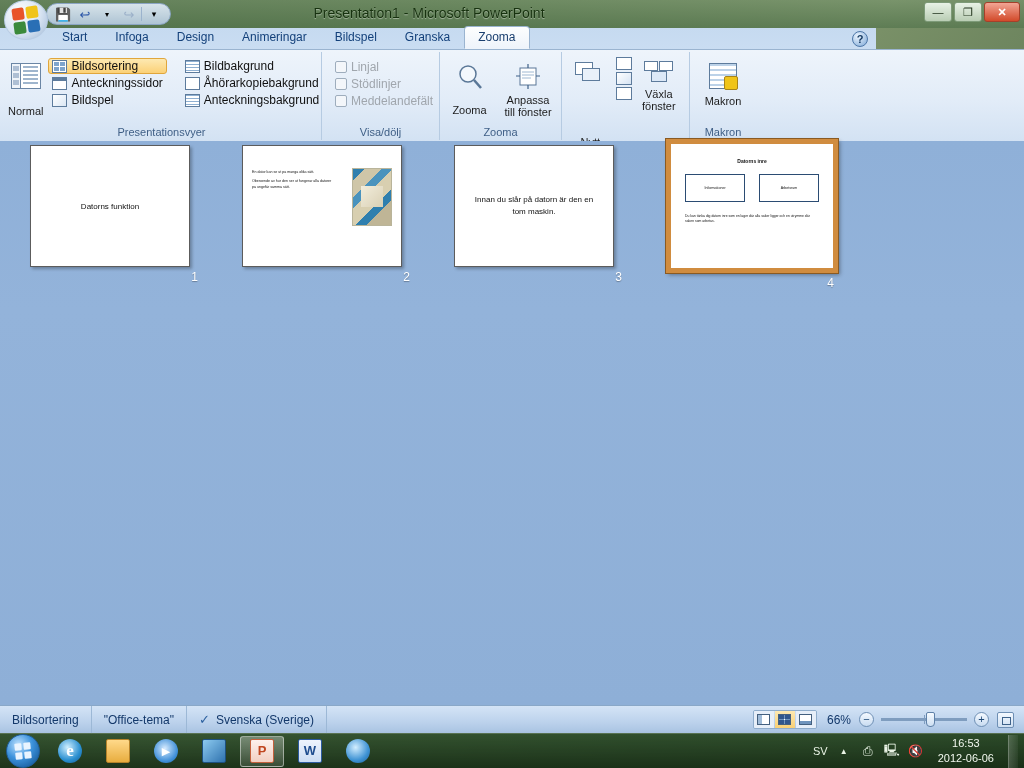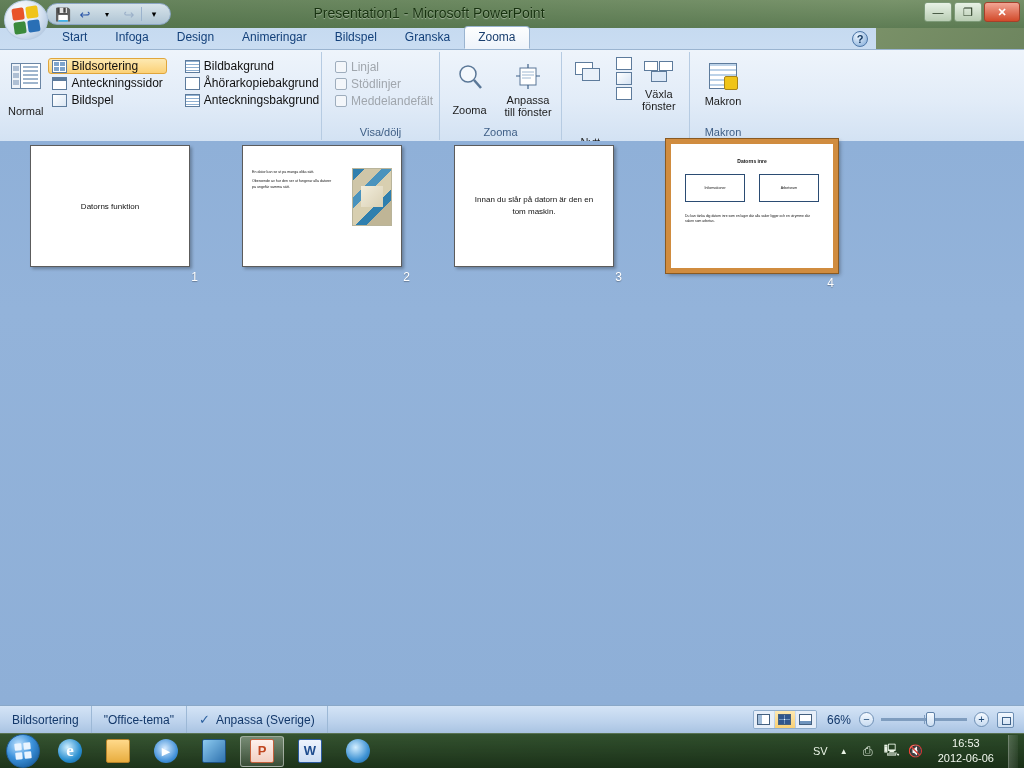--- a/index.html
+++ b/index.html
@@ -434,20 +434,21 @@
             <div class="small-btn">
               <span class="ico ico-sq dotted"></span>
               <span>Åhörarkopiebakgrund</span>
             </div>
             <div class="small-btn">
               <span class="ico ico-sq lines"></span>
               <span>Anteckningsbakgrund</span>
             </div>
           </div>
         </div>
+        <div class="rgroup-title">Presentationsvyer</div>
       </div>
 
       <div class="rgroup" style="width:118px;">
         <div class="rgroup-body">
           <div class="col" style="margin-top:4px;margin-left:4px;">
             <div class="small-btn disabled">
               <span class="ico ico-chk"></span>
               <span>Linjal</span>
             </div>
             <div class="small-btn disabled">
@@ -572,21 +573,21 @@
       </div>
 
     </div>
   </div>
 
   <div id="status-bar">
     <div class="sb-cell">Bildsortering</div>
     <div class="sb-cell">"Office-tema"</div>
     <div class="sb-cell">
       <span style="color:#2b5f9e;font-size:13px;">✓</span>
-      <span>Anpassa (Sverige)</span>
+      <span>Svenska (Sverige)</span>
     </div>
     <div class="sb-spacer"></div>
 
     <div class="view-btns">
       <div class="view-btn">
         <span class="vb-ico normal"></span>
       </div>
       <div class="view-btn active">
         <span class="vb-ico sorter"></span>
       </div>

